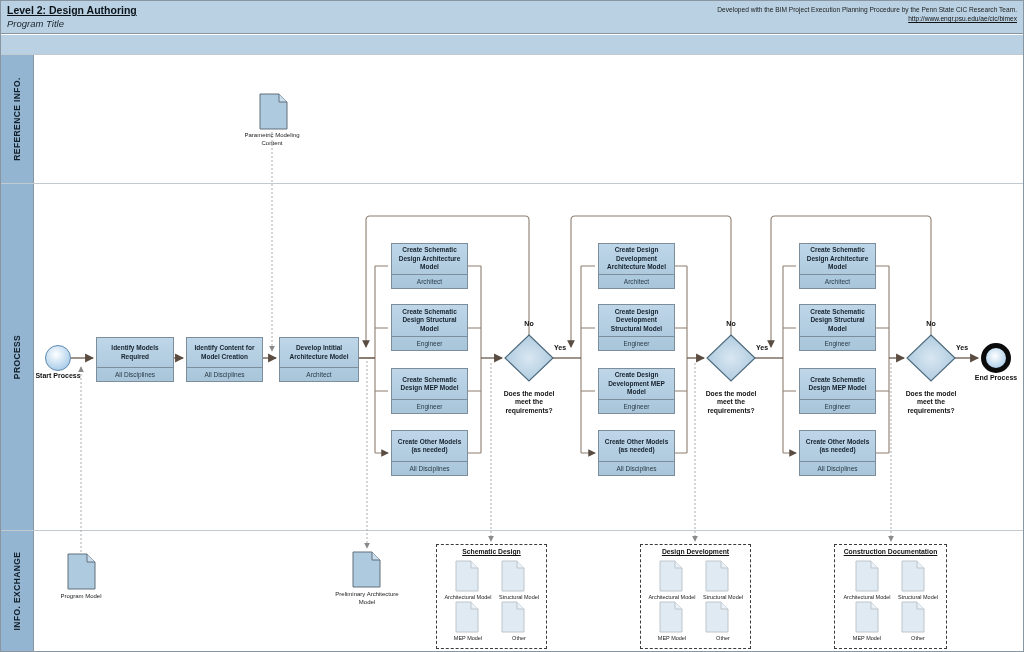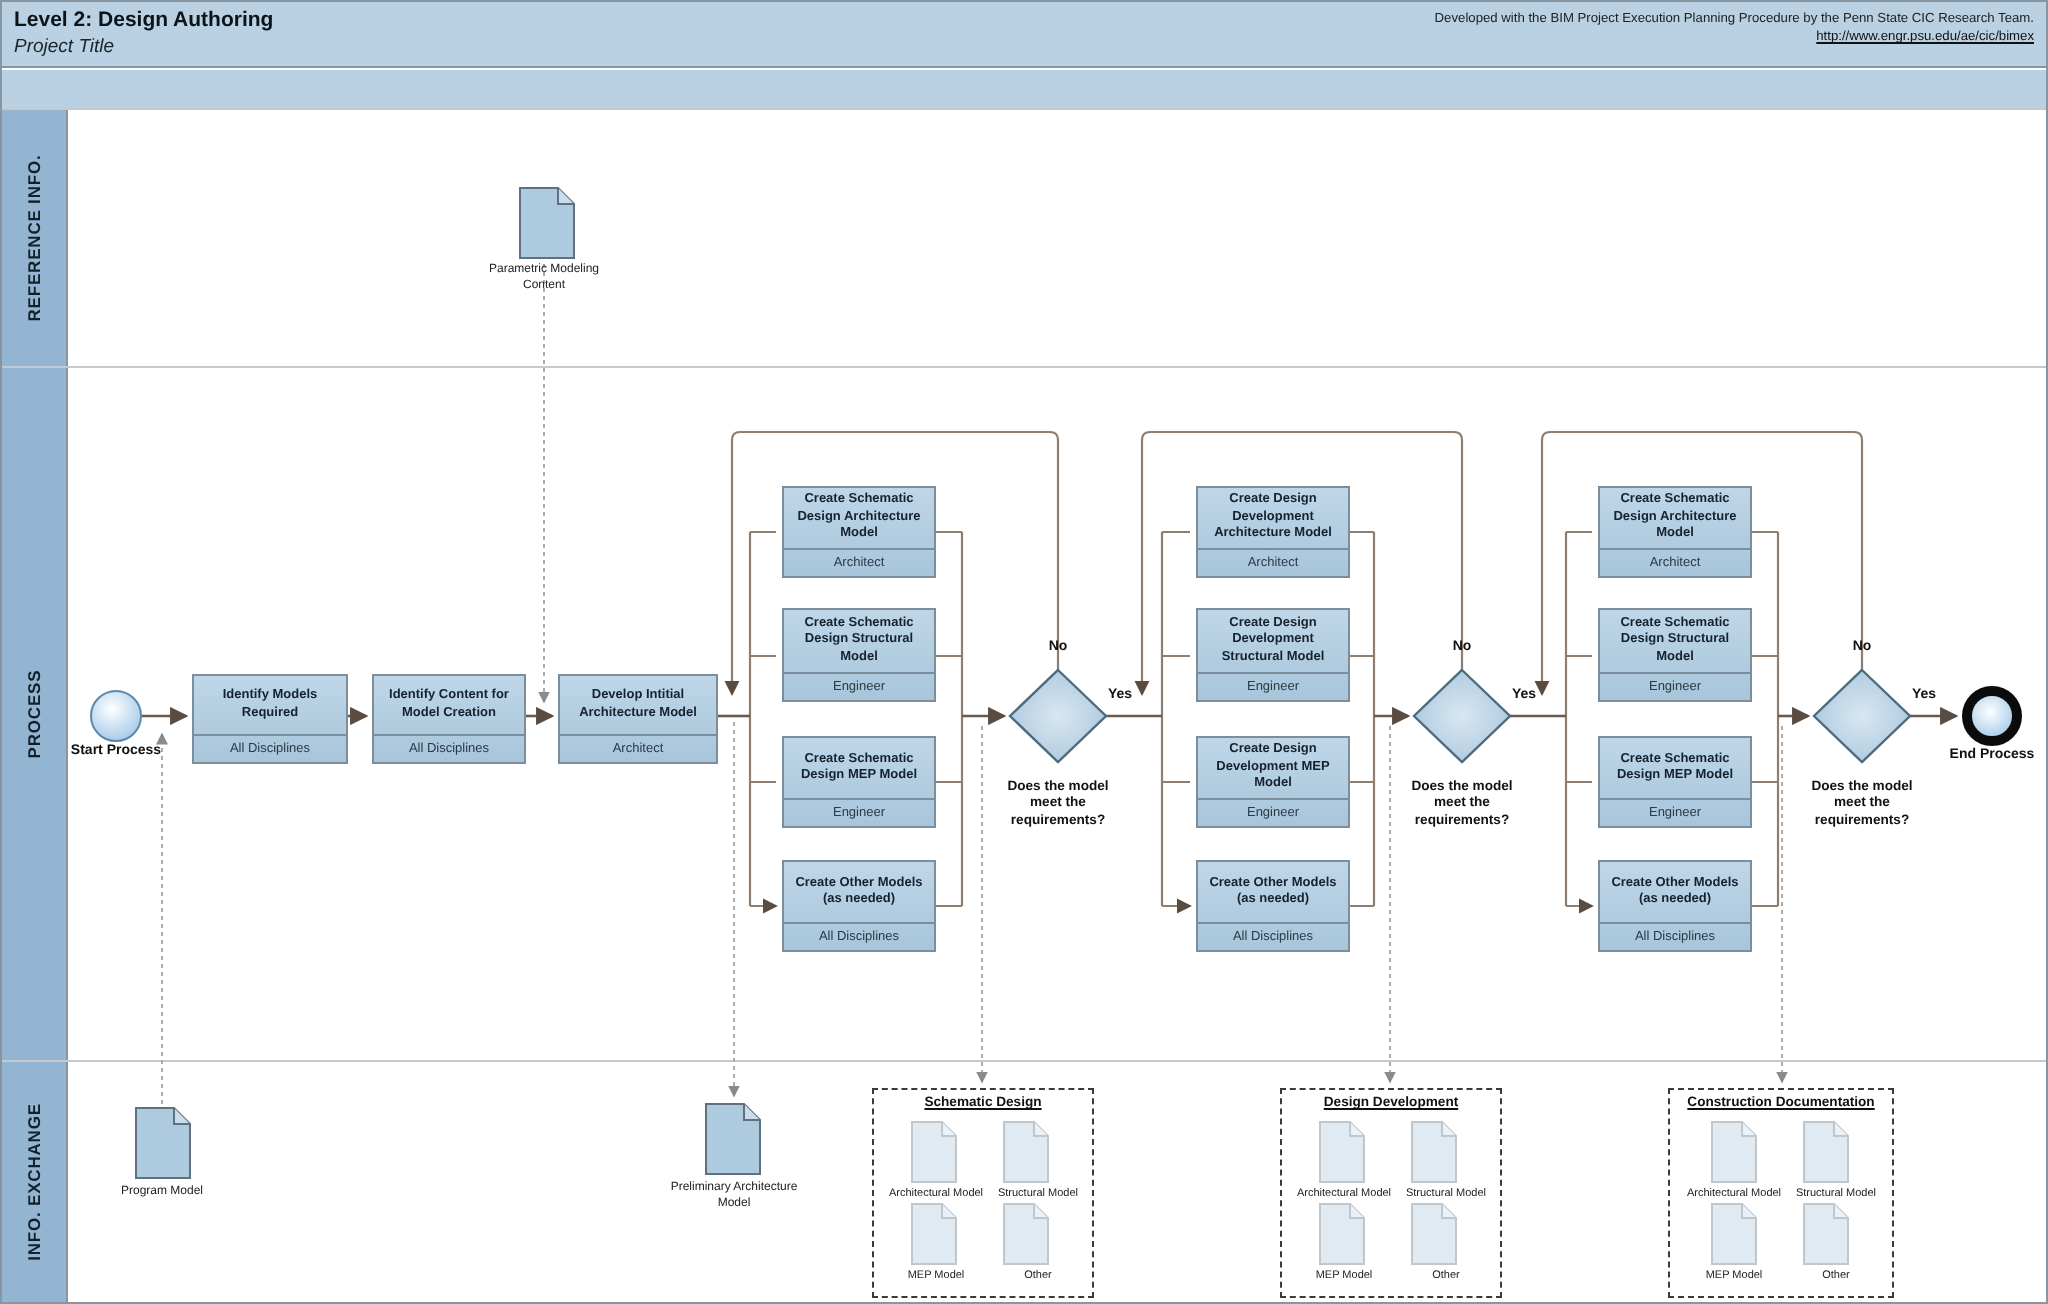--- a/index.html
+++ b/index.html
@@ -1,21 +1,21 @@
 <!DOCTYPE html>
 <html><head>
 <meta charset="utf-8">
 <style>
   html,body{margin:0;padding:0;background:#fff;}
   #canvas{position:relative;width:1024px;height:652px;border:1px solid #8796a1;box-sizing:border-box;
           font-family:"Liberation Sans",sans-serif;background:#fff;overflow:hidden;}
   
   .hdr{position:absolute;left:0;top:0;width:100%;height:33px;background:#b9d1e2;border-bottom:1px solid #8796a1;box-sizing:border-box;}
   .hdr2{position:absolute;left:0;top:34px;width:100%;height:20px;background:#b9d1e2;border-bottom:1px solid #c2cad0;box-sizing:border-box;}
-  .hdr-title{position:absolute;left:6px;top:3px;font-size:10.5px;font-weight:bold;color:#0c141a;}
+  .hdr-title{position:absolute;left:6px;top:3px;font-size:10.5px;font-weight:bold;color:#0c141a;text-decoration:underline;}
   .hdr-sub{position:absolute;left:6px;top:17px;font-size:9.5px;font-style:italic;color:#1a242c;}
   .credit1{position:absolute;right:6px;top:5px;font-size:6.6px;color:#222;}
   .credit2{position:absolute;right:6px;top:14px;font-size:6.6px;color:#111;text-decoration:underline;}
   
   .lanebar{position:absolute;left:0;width:33px;background:#93b5d1;border-right:1px solid #8796a1;box-sizing:border-box;}
   .lanebar span{position:absolute;left:50%;top:50%;transform:translate(-50%,-50%) rotate(-90deg);
                 white-space:nowrap;font-size:8.5px;font-weight:bold;color:#12202c;letter-spacing:.4px;}
   .lanesep{position:absolute;left:0;width:100%;height:1px;background:#c2cad0;}
   
   .abs{position:absolute;}
@@ -46,21 +46,21 @@
   svg{display:block;}
 </style>
 </head>
 <body>
 
 <div id="canvas">
 
   <div class="hdr"></div>
   <div class="hdr2"></div>
   <div class="hdr-title">Level 2: Design Authoring</div>
-  <div class="hdr-sub">Project Title</div>
+  <div class="hdr-sub">Program Title</div>
   <div class="credit1">Developed with the BIM Project Execution Planning Procedure by the Penn State CIC Research Team.</div>
   <a class="credit2">http://www.engr.psu.edu/ae/cic/bimex</a>
 
   <div class="lanebar" style="top:54px;height:128px;">
     <span>REFERENCE INFO.</span>
     </div>
   <div class="lanebar" style="top:182px;height:347px;">
     <span>PROCESS</span>
     </div>
   <div class="lanebar" style="top:529px;height:122px;">

